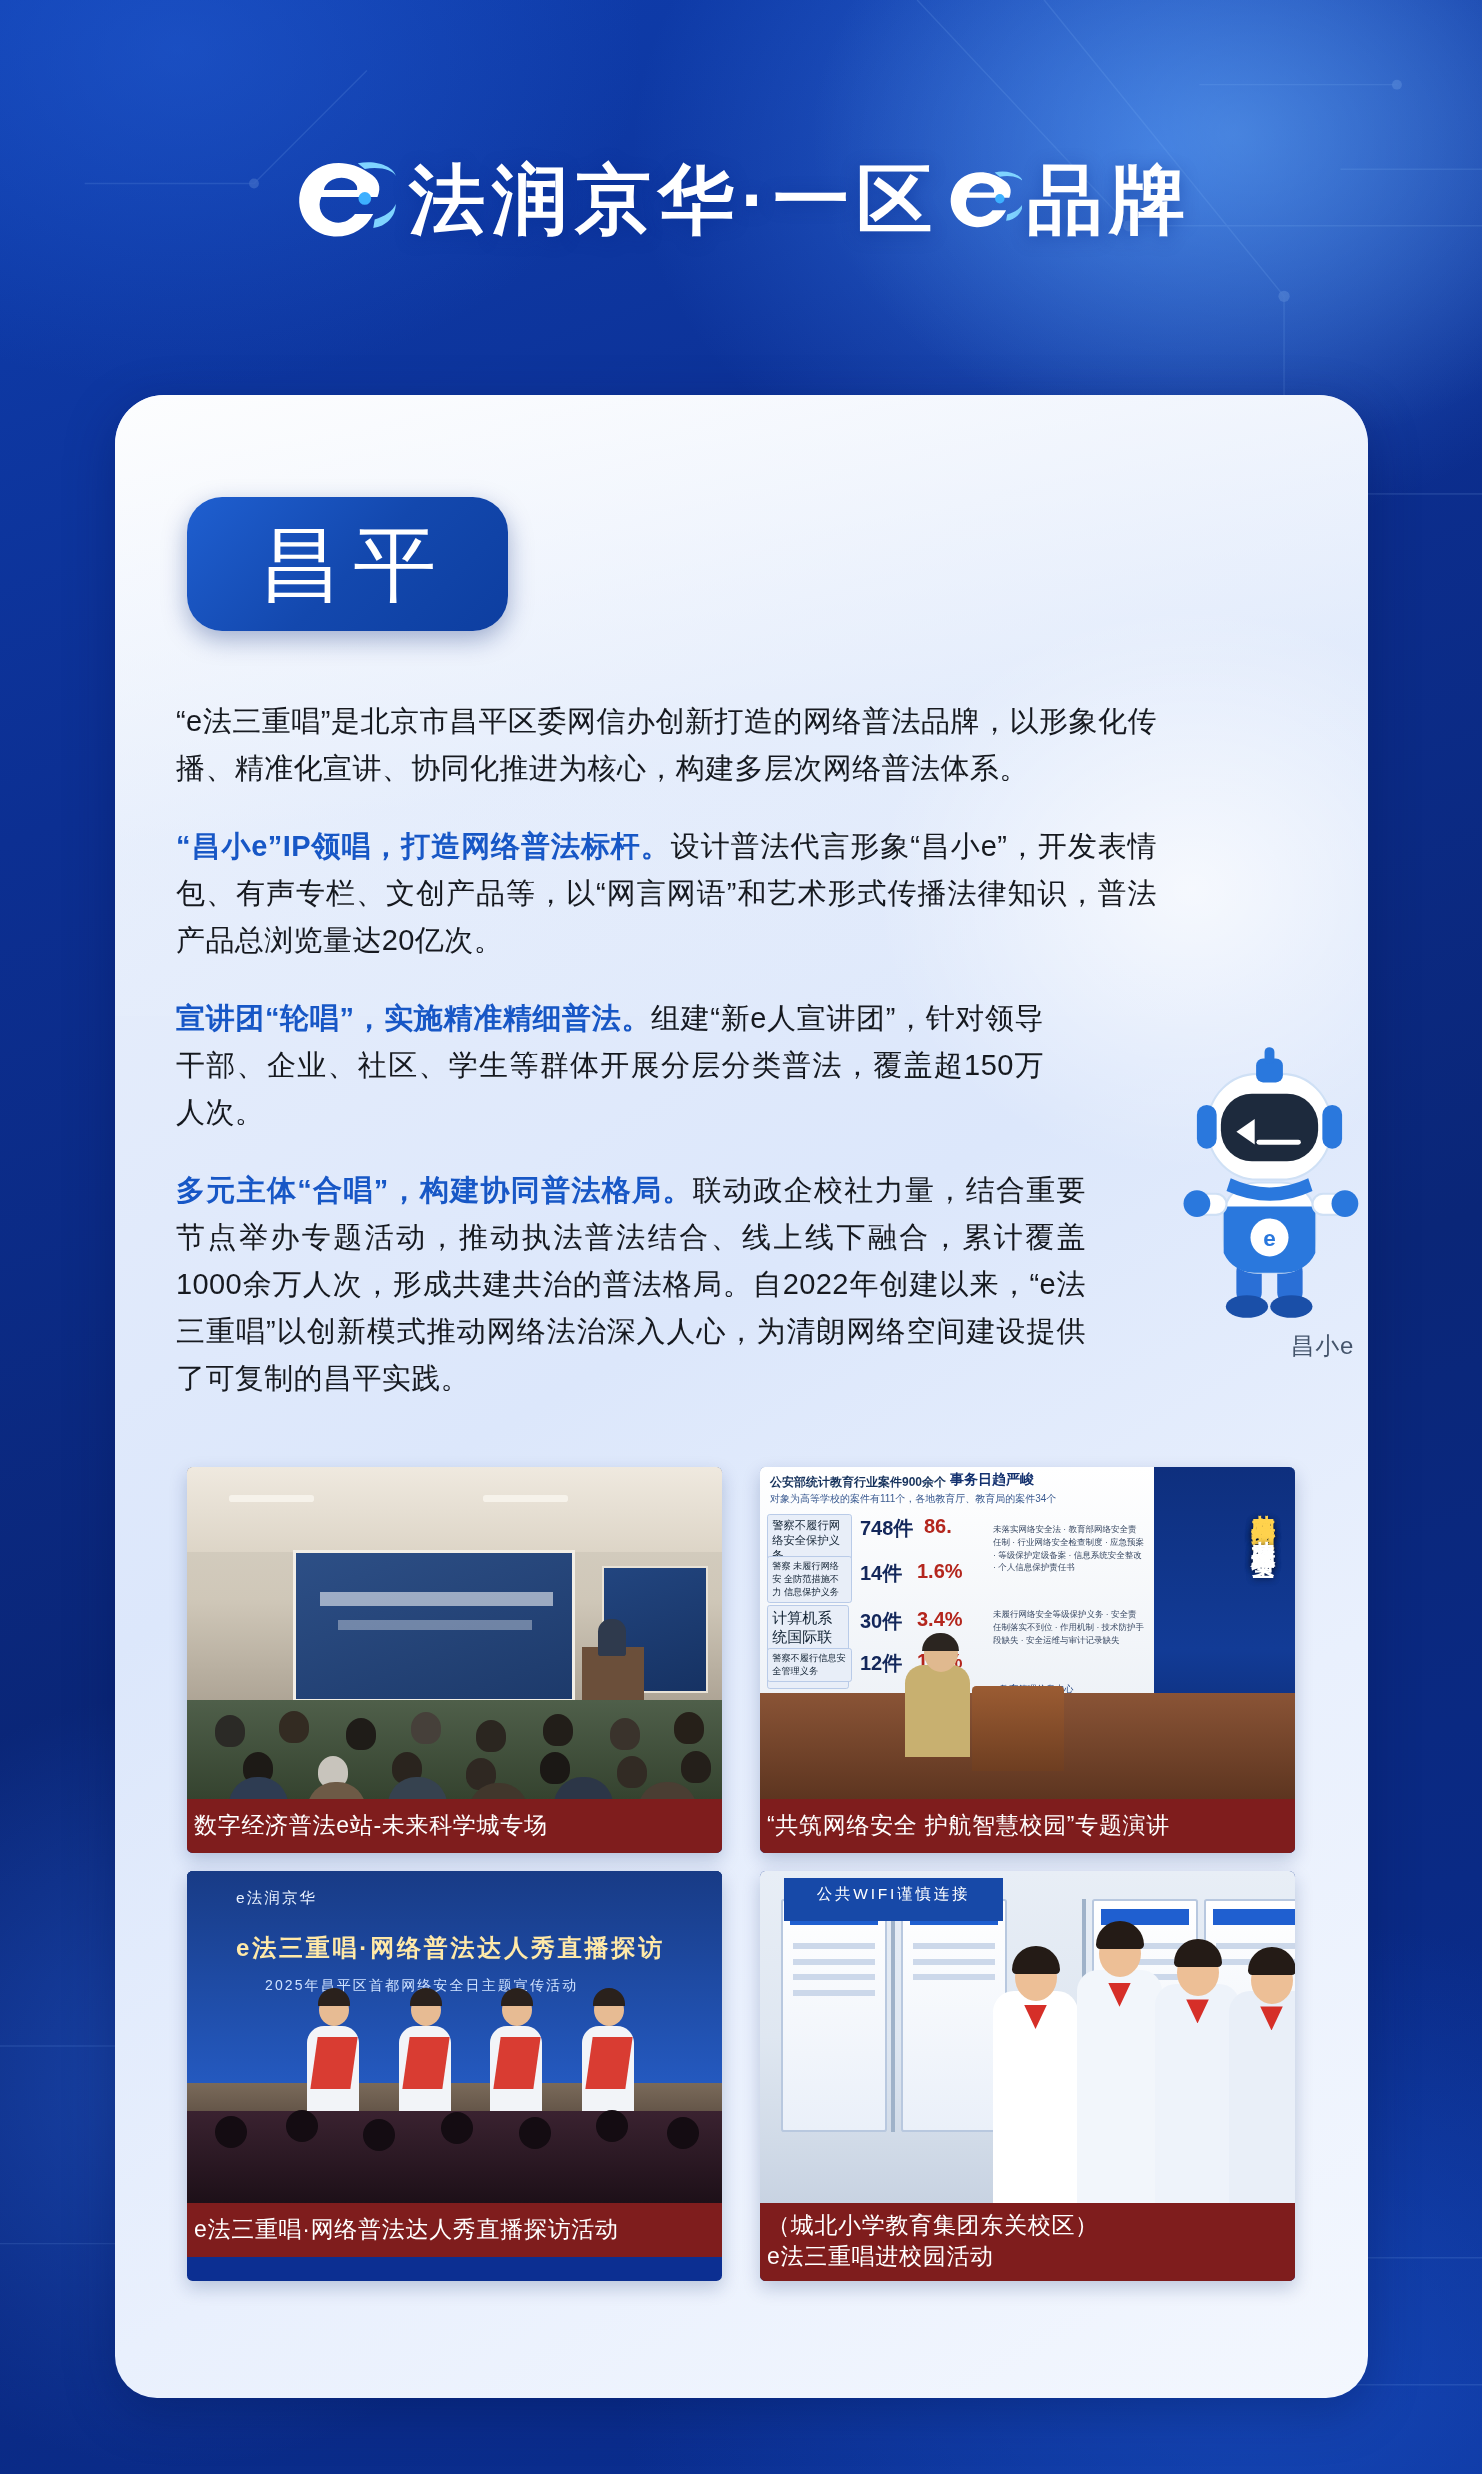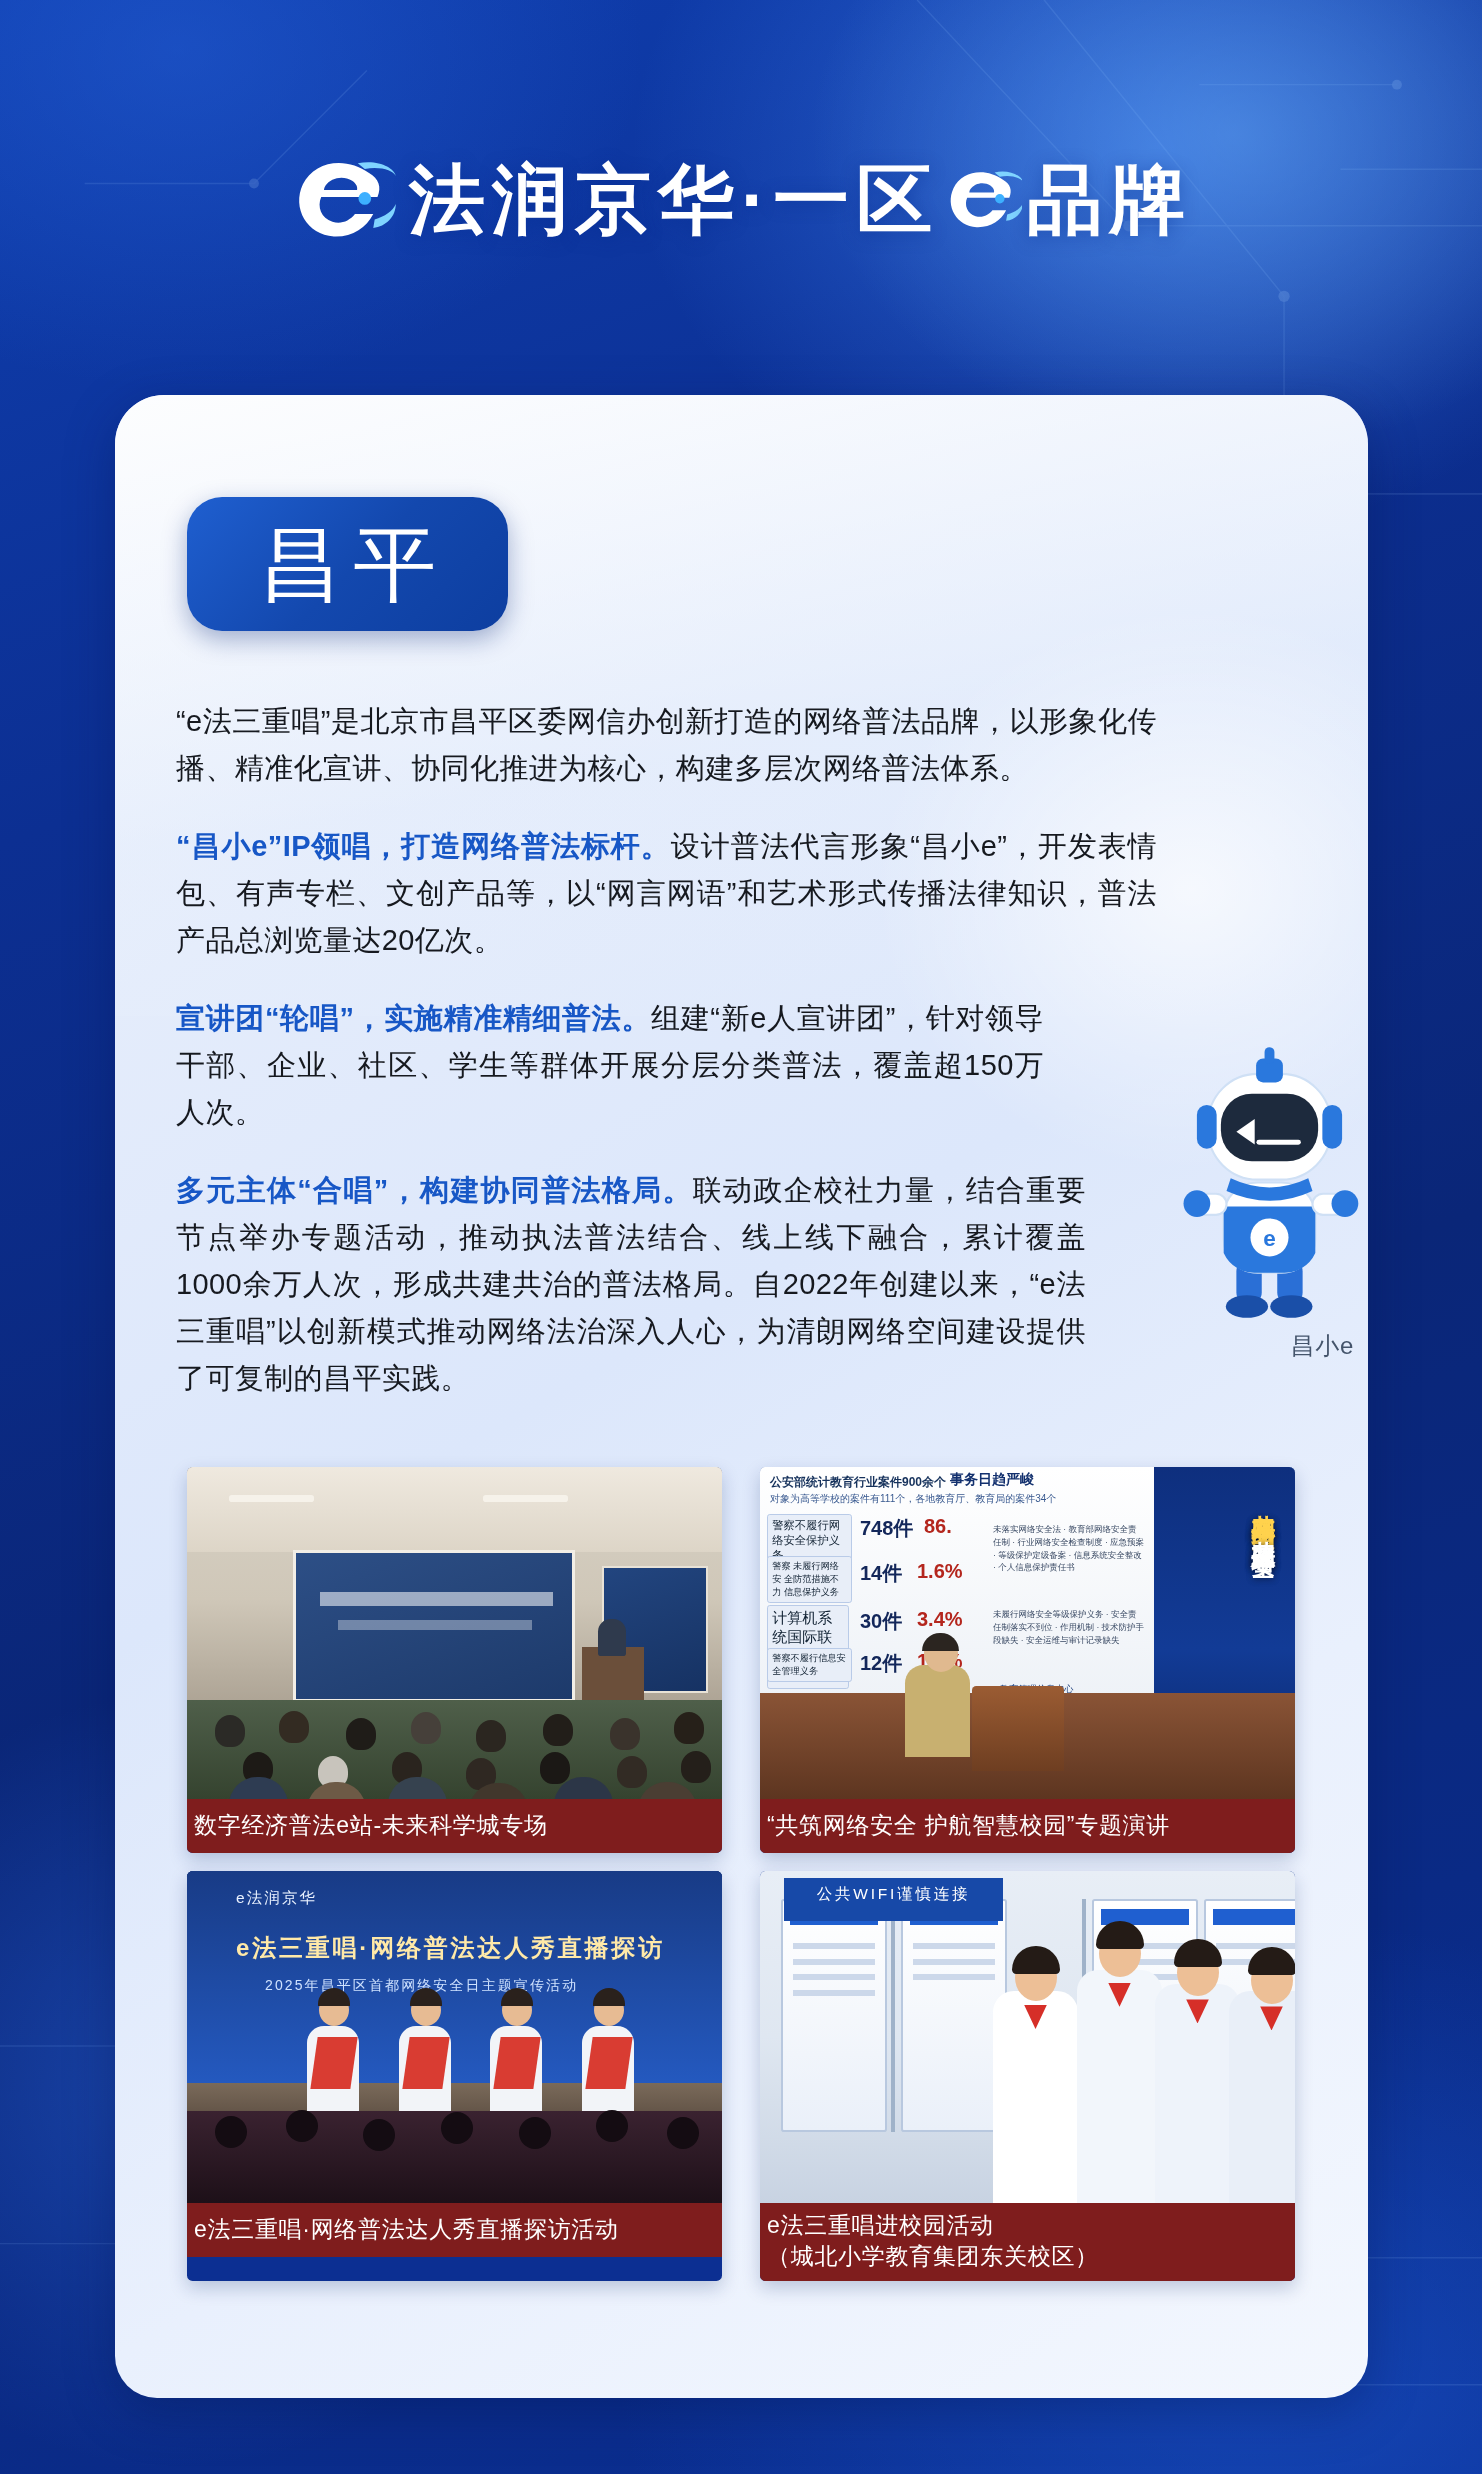--- a/index.html
+++ b/index.html
@@ -552,20 +552,20 @@
             <div class="hr" style="top:-45px;"></div>
             <div class="tie" style="top:15.5px;"></div>
           </div>
         <div class="stu" style="left:469px; height:212px; background:#e9eff8;">
             <div class="hd" style="top:-34px;"></div>
             <div class="hr" style="top:-44px;"></div>
             <div class="tie" style="top:15.5px;"></div>
           </div>
       </div>
       <div class="caption two-line">
+        <div>（城北小学教育集团东关校区）</div>
         <div>e法三重唱进校园活动</div>
-        <div>（城北小学教育集团东关校区）</div>
       </div>
     </div>
 
   </div>
 </div>
 
 
 </body></html>

